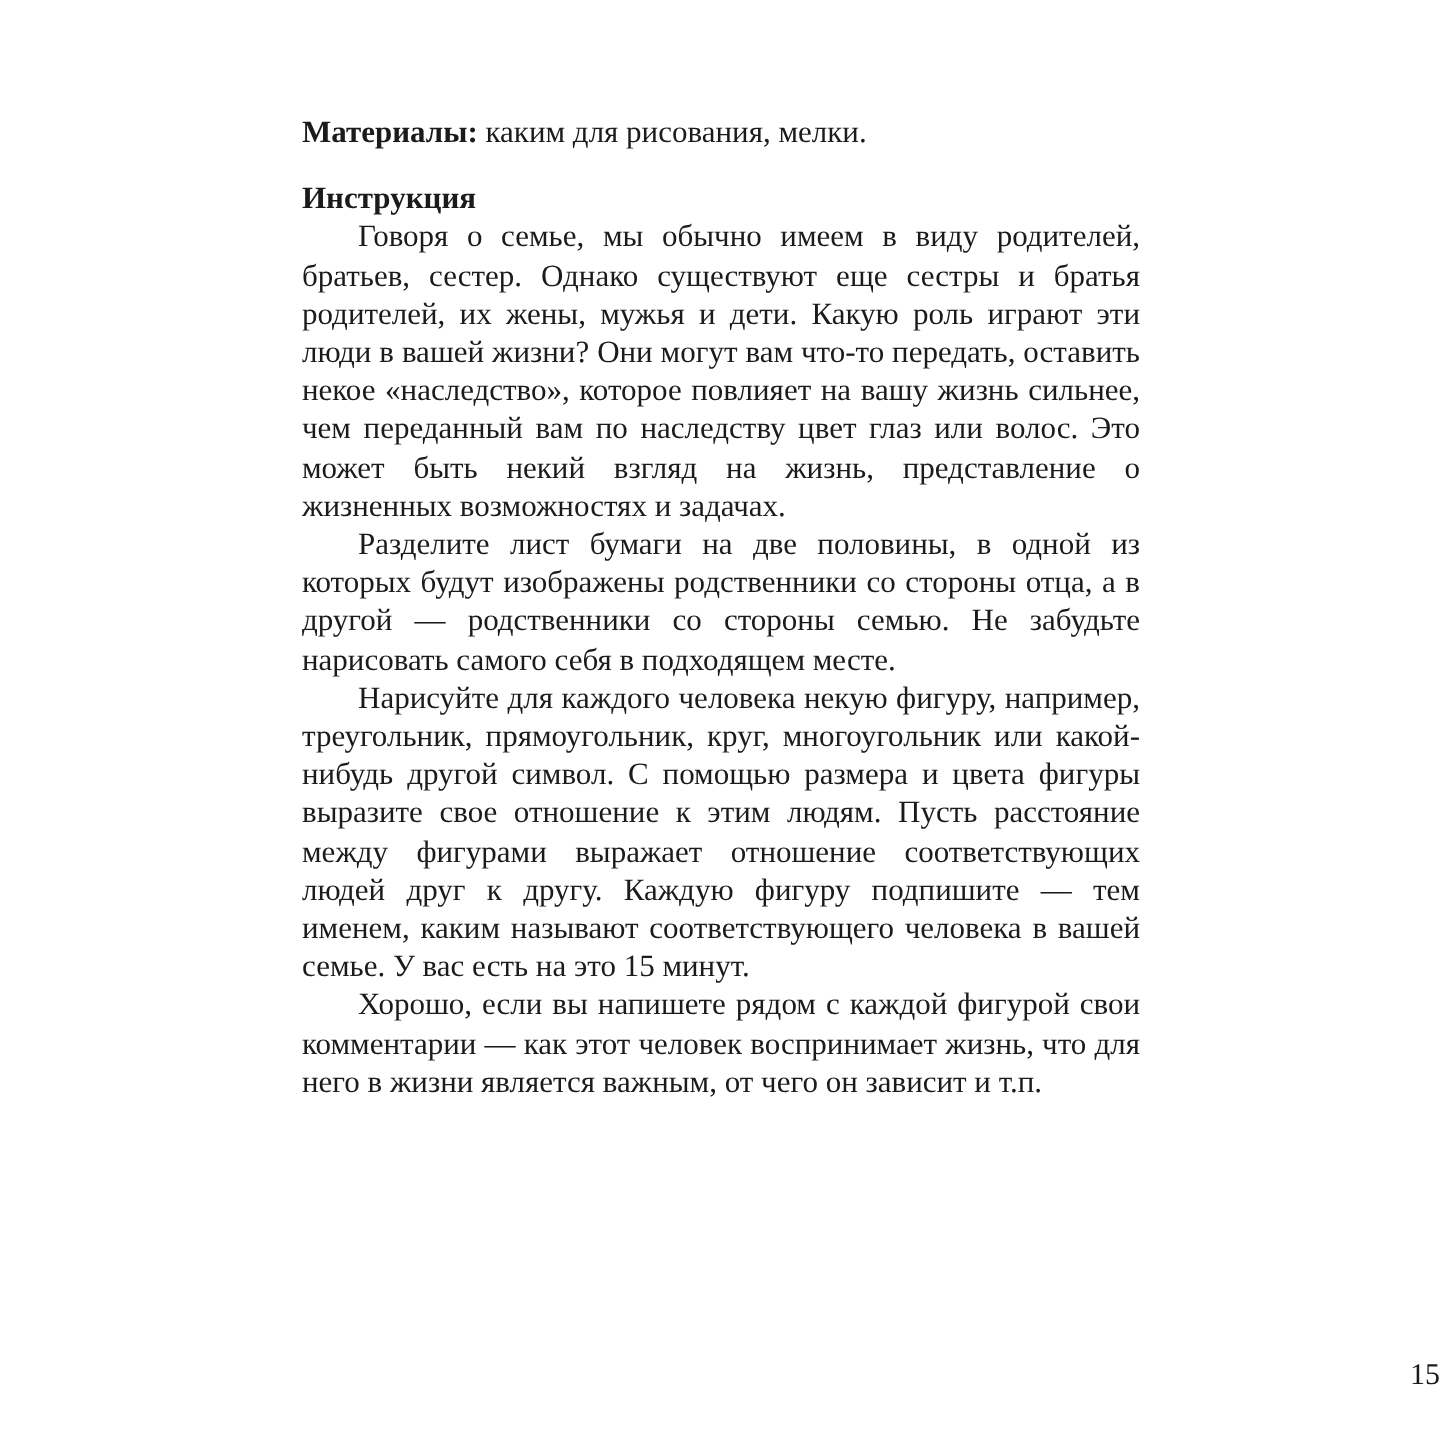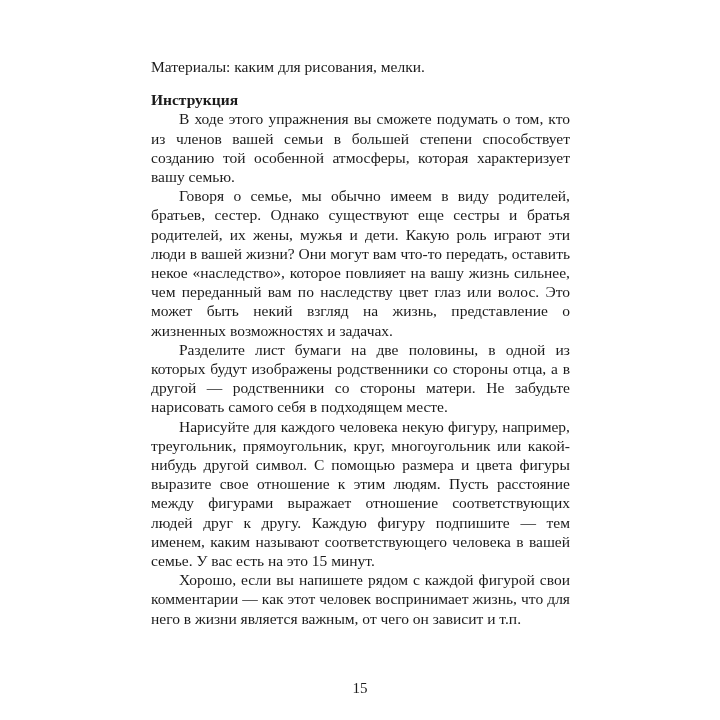--- a/index.html
+++ b/index.html
@@ -23,53 +23,52 @@
       top: 57px;
       width: 419px;
       font-size: 15.5px;
       line-height: 19.2px;
       text-align: justify;
     }
     .materials-line {
       margin-bottom: 14px;
     }
     .materials-line strong {
-      font-weight: normal;
+      font-weight: bold;
     }
     .heading {
       font-size: 15.5px;
       font-weight: bold;
       text-align: left;
     }
     .para {
       text-indent: 28px;
     }
     .page-number {
       position: absolute;
       left: 0;
       top: 680px;
       width: 720px;
-      text-align: center;
+      text-align: right;
       font-size: 15px;
       color: #1b1b1b;
     }
   </style>
 </head>
 <body>
 
 <div class="page">
   <div class="content">
 
     <p class="materials-line"><strong>Материалы:</strong><span> каким для рисования, мелки.</span></p>
 
     <p class="heading">Инструкция</p>
 
-    <p class="para">В ходе этого упражнения вы сможете подумать о том, кто из членов вашей семьи в большей степени способствует созданию той особенной атмосферы, которая характеризует вашу семью.</p>
     <p class="para">Говоря о семье, мы обычно имеем в виду родителей, братьев, сестер. Однако существуют еще сестры и братья родителей, их жены, мужья и дети. Какую роль играют эти люди в вашей жизни? Они могут вам что-то передать, оставить некое «наследство», которое повлияет на вашу жизнь сильнее, чем переданный вам по наследству цвет глаз или волос. Это может быть некий взгляд на жизнь, представление о жизненных возможностях и задачах.</p>
-    <p class="para">Разделите лист бумаги на две половины, в одной из которых будут изображены родственники со стороны отца, а в другой — родственники со стороны матери. Не забудьте нарисовать самого себя в подходящем месте.</p>
+    <p class="para">Разделите лист бумаги на две половины, в одной из которых будут изображены родственники со стороны отца, а в другой — родственники со стороны семью. Не забудьте нарисовать самого себя в подходящем месте.</p>
     <p class="para">Нарисуйте для каждого человека некую фигуру, например, треугольник, прямоугольник, круг, многоугольник или какой-нибудь другой символ. С помощью размера и цвета фигуры выразите свое отношение к этим людям. Пусть расстояние между фигурами выражает отношение соответствующих людей друг к другу. Каждую фигуру подпишите — тем именем, каким называют соответствующего человека в вашей семье. У вас есть на это 15 минут.</p>
 
     <p class="para"><span>Хорошо, если вы напишете рядом с каждой фигурой свои комментарии — как этот человек воспринимает жизнь, что для него в жизни является важным, от чего он зависит и т.п.</span></p>
 
   </div>
 
   <div class="page-number">15</div>
 </div>
 
 </body></html>

